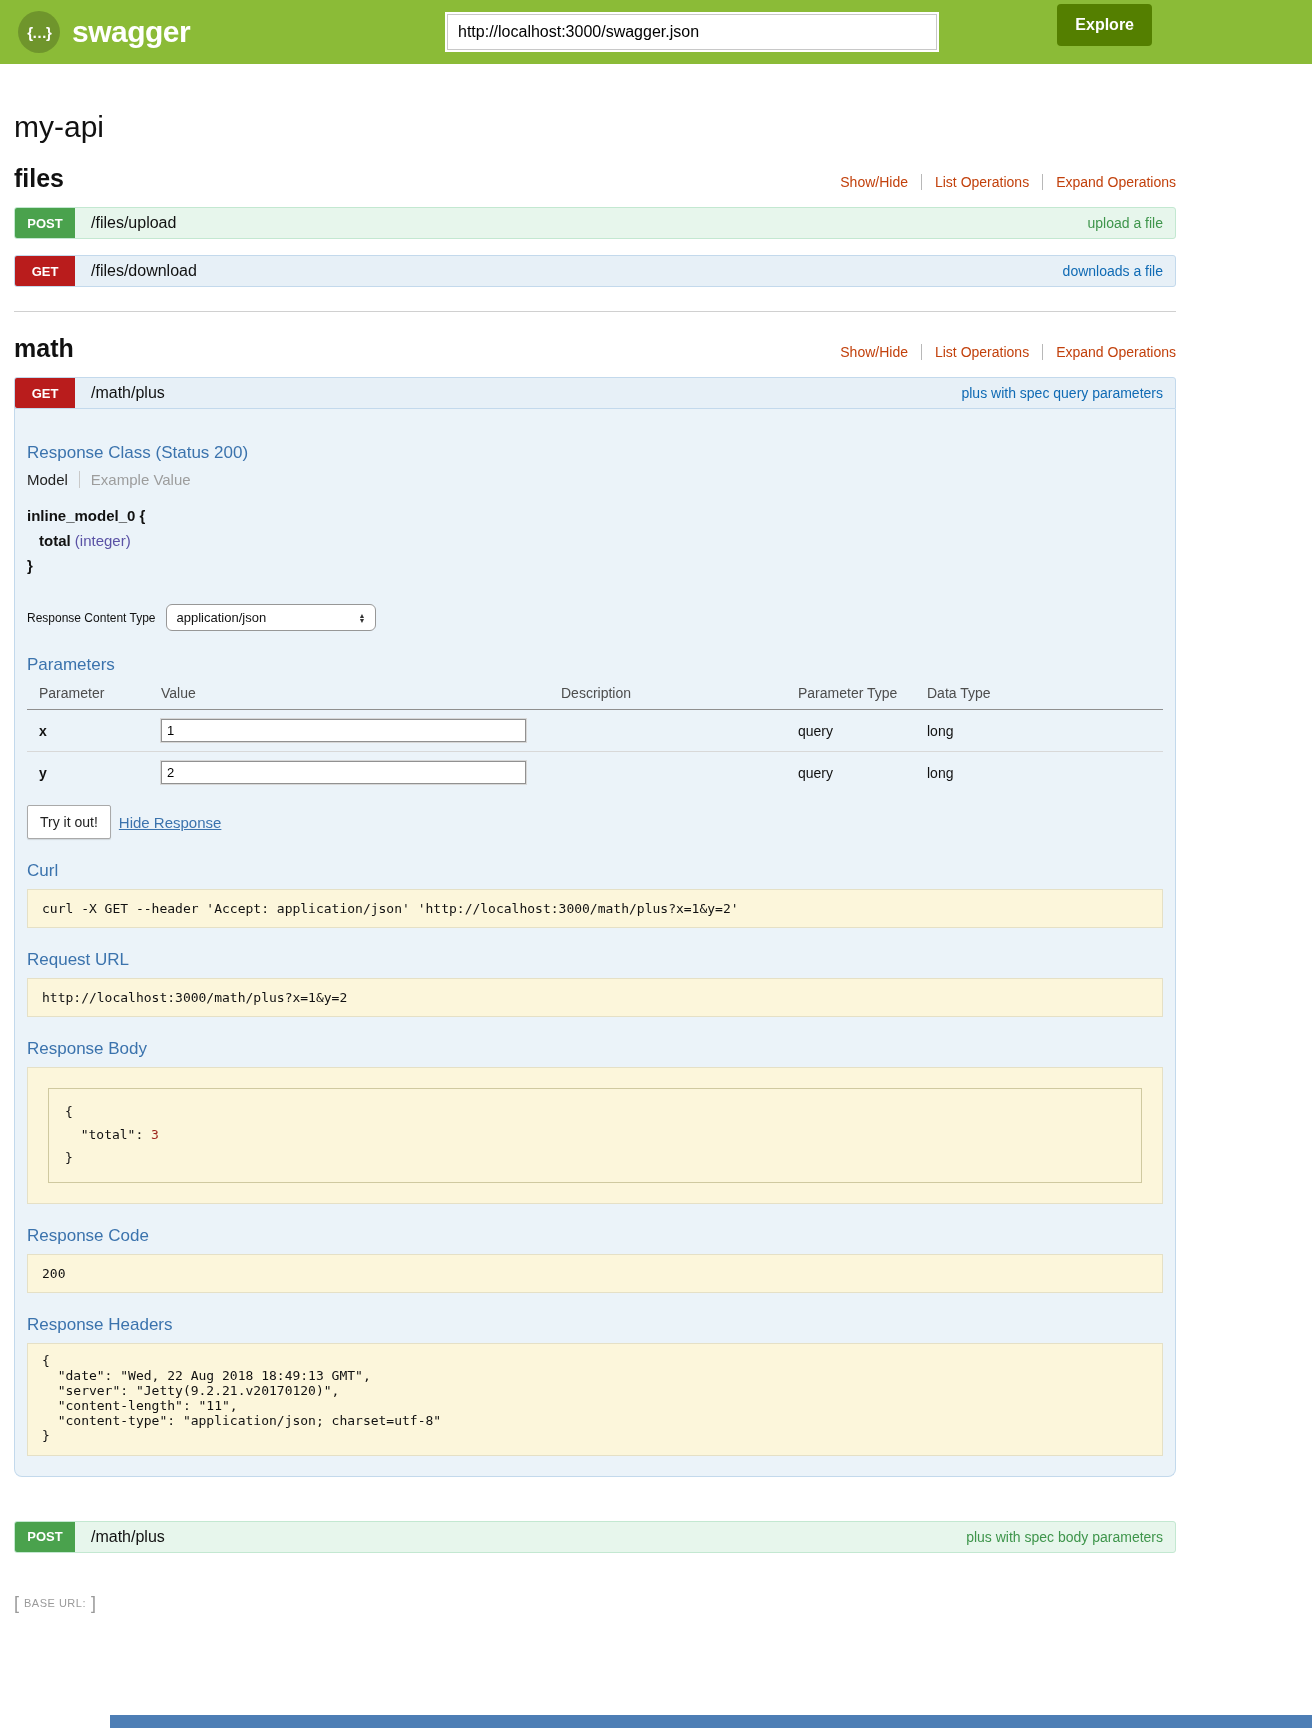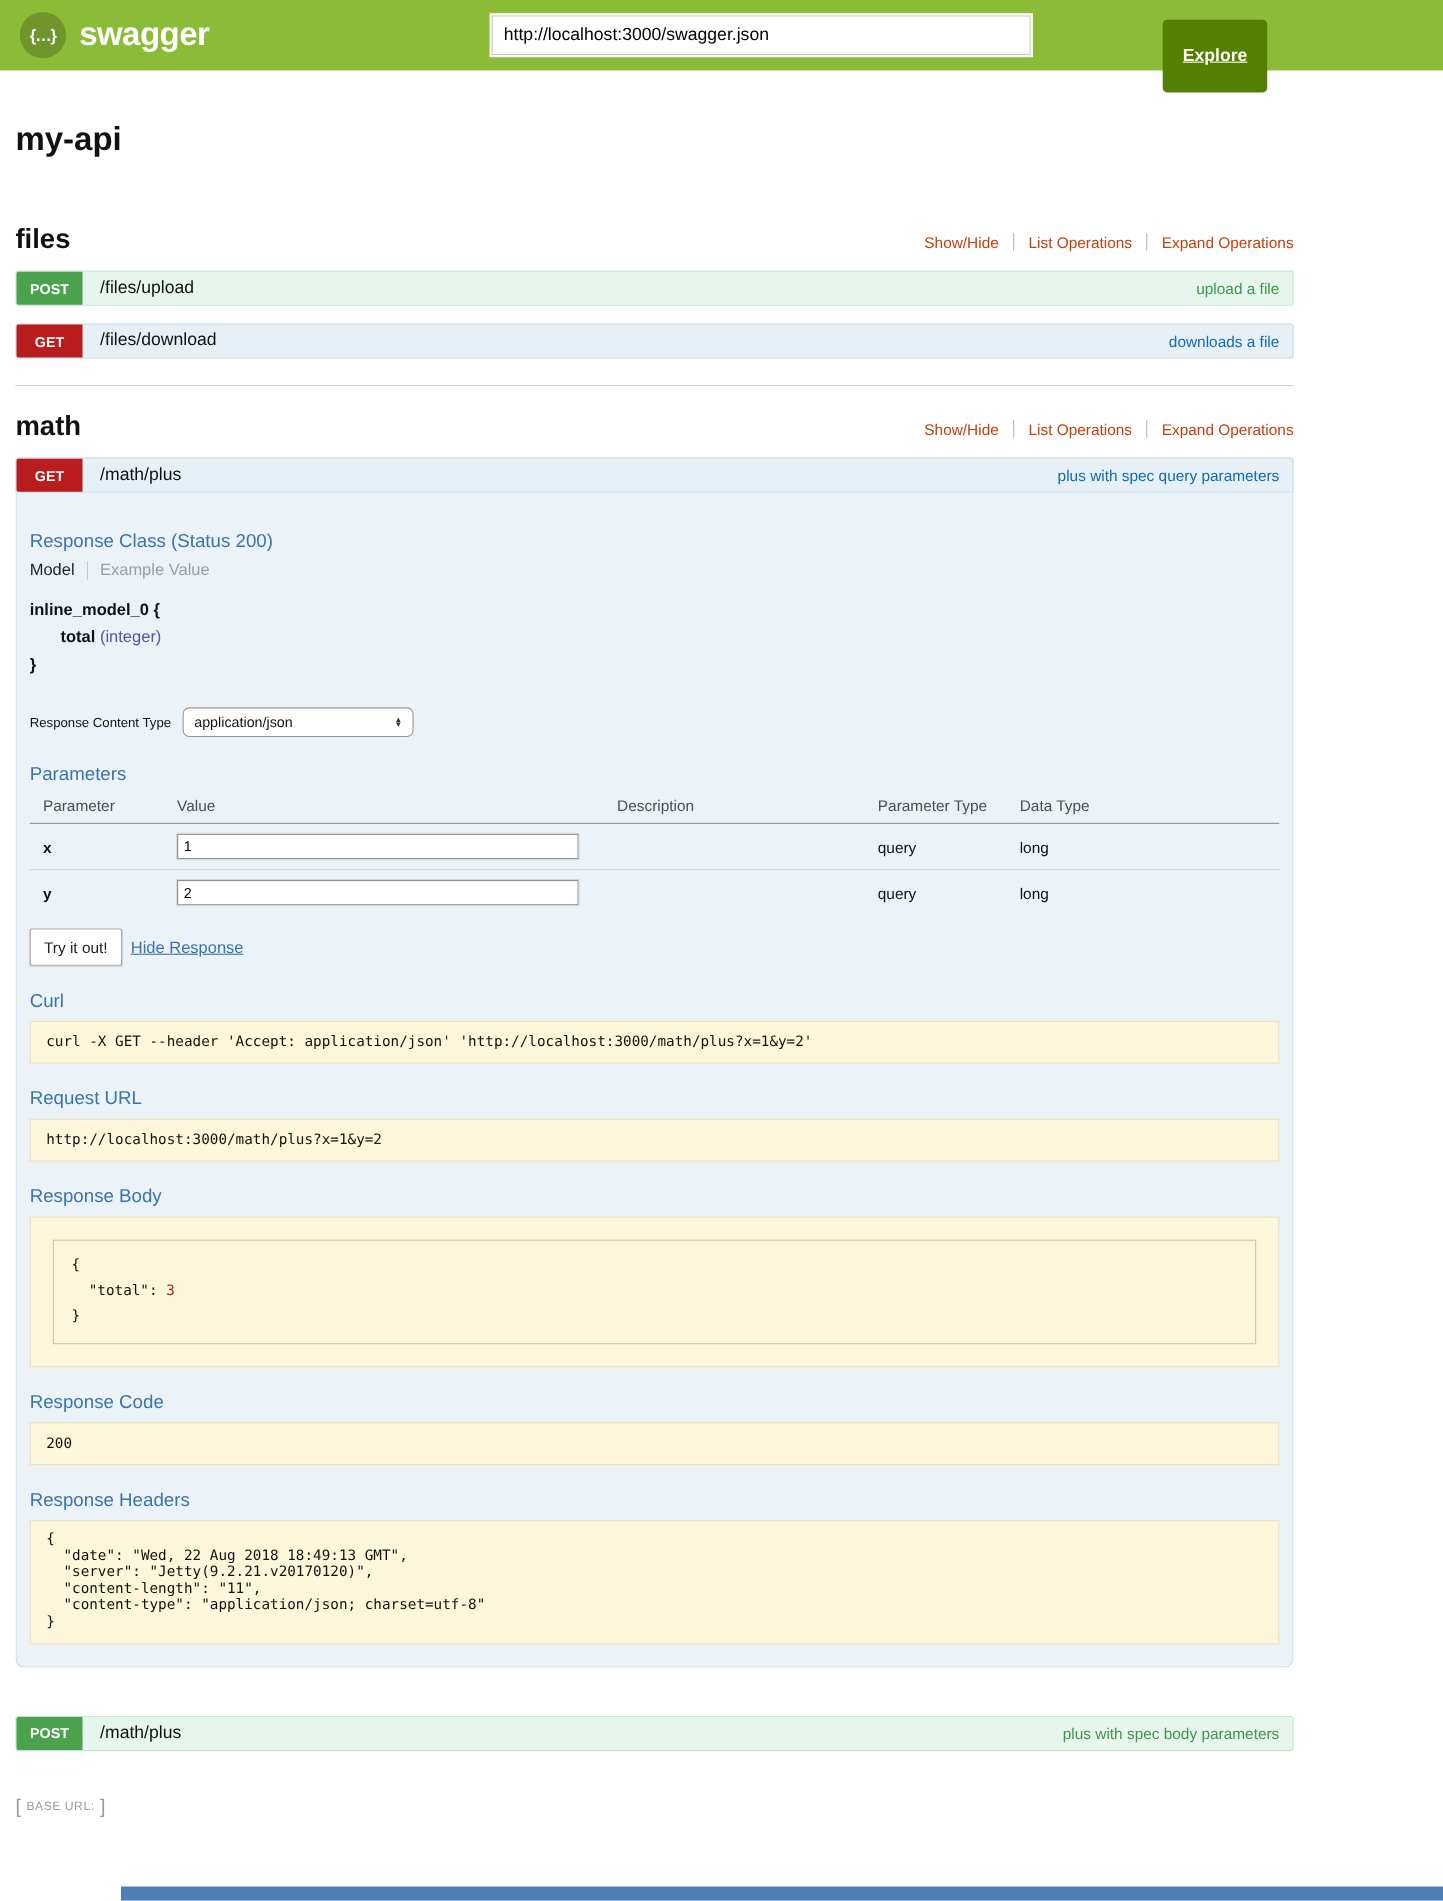--- a/index.html
+++ b/index.html
@@ -27,31 +27,30 @@
   .brand { color: #fff; font-size: 30px; font-weight: bold; margin-left: 12px; letter-spacing: -0.5px; }
   .url-input {
     position: absolute; left: 447px; top: 14px;
     width: 490px; height: 36px;
     border: 1px solid #c8c8c8; outline: 2px solid #fff;
     font-size: 16px; padding: 6px 10px;
     font-family: "Liberation Sans", sans-serif;
     background: #fff;
   }
   .explore-btn {
-    position: absolute; right: 160px; top: 18px;
+    position: absolute; right: 160px; top: 4px;
     background: #547f00; color: #fff;
     border: none; border-radius: 4px;
     font-size: 16px; font-weight: bold;
-    padding: 24px 18px; cursor: pointer;
+    padding: 12px 18px; cursor: pointer;
     font-family: "Liberation Sans", sans-serif;
-    text-decoration: underline;
   }
   
   .wrap { width: 1162px; margin-left: 14px; }
-  .api-title { font-size: 30px; font-weight: bold; color: #111; margin-top: 46px; margin-bottom: 59px; }
+  .api-title { font-size: 30px; font-weight: normal; color: #111; margin-top: 46px; margin-bottom: 20px; }
   .section-head { display: flex; align-items: baseline; margin-bottom: 14px; }
   .section-title { font-size: 25px; font-weight: bold; color: #111; }
   .controls { margin-left: auto; font-size: 14px; color: #4d4d4d; display: flex; align-items: center; }
   .controls a { color: #c2410c; text-decoration: none; cursor: pointer; padding: 0 13px; }
   .controls a + a { border-left: 1px solid #b8b8b8; }
   .controls a:last-child { padding-right: 0; }
   .section-divider { border: none; border-top: 1px solid #d0d0d0; margin: 24px 0 22px 0; }
   
   .op-row {
     display: flex; align-items: center; height: 32px;
@@ -82,21 +81,21 @@
     padding: 6px 12px 20px 12px;
   }
   .blue-heading { color: #3b73ad; font-size: 17px; font-weight: normal; margin: 22px 0 8px 0; }
   .first-heading { margin-top: 28px; }
   
   .model-tabs { display: flex; align-items: center; font-size: 15px; margin-bottom: 16px; }
   .tab-model { color: #222; padding-right: 11px; border-right: 1px solid #c9c9c9; cursor: pointer; }
   .tab-example { color: #9d9d9d; padding-left: 11px; cursor: pointer; }
   .model-sig { font-size: 15px; color: #111; line-height: 1.65; margin-bottom: 26px; }
   .model-decl, .model-close { font-weight: bold; }
-  .model-prop { margin-left: 28px; }
+  .model-prop { margin-left: 12px; }
   .model-prop-name { font-weight: bold; }
   .model-prop-type { color: #5a52a5; }
   
   .rct-row { display: flex; align-items: center; margin: 26px 0 24px 0; }
   .rct-label { font-size: 12px; color: #111; }
   .select-box {
     position: relative; margin-left: 10px;
     border: 1px solid #979797; border-radius: 6px;
     background: #fff; font-size: 13px; color: #111;
     padding: 5px 34px 5px 10px; min-width: 210px; cursor: pointer;

